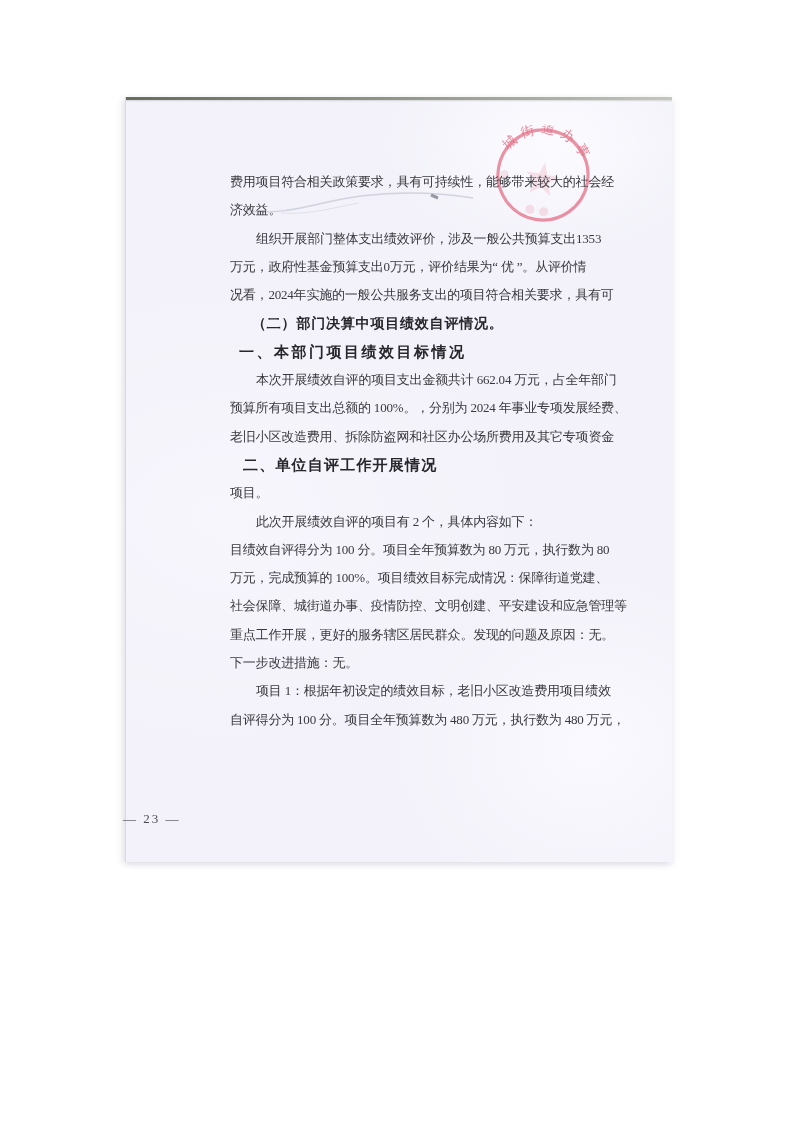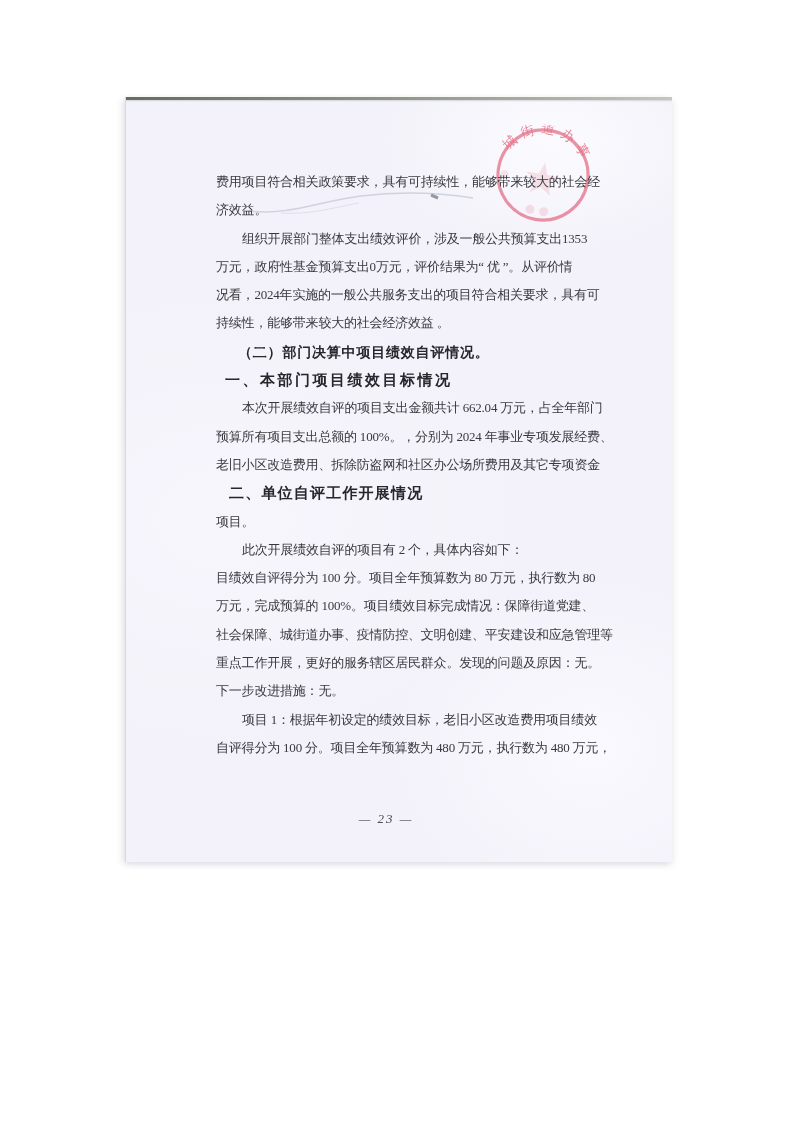--- a/index.html
+++ b/index.html
@@ -26,42 +26,41 @@
   .page-top-edge::after{
     content:""; position:absolute; top:3px; left:0; right:0; height:2px;
     background:linear-gradient(to bottom, rgba(150,155,145,.35), rgba(150,155,145,0));
   }
 
   .stamp { position:absolute; left:367px; top:28px; width:100px; height:100px;
     transform:rotate(10deg); opacity:.88; }
 
   .smudge { position:absolute; left:115px; top:92px; width:240px; height:30px; }
 
-  .text-block { position:absolute; left:90px; top:71px; width:384px; }
+  .text-block { position:absolute; left:104px; top:71px; width:384px; }
 
   .line {
     height:28.3px; line-height:28.3px; font-size:13px; letter-spacing:-0.2px;
     color:#38383d; white-space:nowrap; overflow:visible;
   }
   .indent { padding-left:26px; }
   .h1 {
     font-family:"Liberation Sans", sans-serif; font-weight:bold;
     font-size:14px; letter-spacing:0.8px; padding-left:22px; color:#26262b;
   }
   .h2 {
     font-family:"Liberation Sans", sans-serif; font-weight:bold;
     font-size:15px; letter-spacing:2.5px; padding-left:9px; color:#26262b;
   }
   .h2-alt { letter-spacing:1.2px; padding-left:13px; }
 
   .page-number {
-    position:absolute; top:714px; left:0; width:100%;
-    text-align:center; font-size:13px; letter-spacing:2px; color:#4a4a52;
+    position:absolute; top:714px; left:10px; width:100%;
+    font-size:13px; letter-spacing:2px; color:#4a4a52;
     transform:translateX(-13px);
-    font-style:italic;
   }
 </style>
 </head>
 <body>
 
 <div class="scanner">
   <div class="scan-page">
 
     <div class="page-top-edge"></div>
 
@@ -82,21 +81,20 @@
       <path d="M40 24 C 70 26, 95 18, 118 14" fill="none" stroke="#c3c7d2" stroke-width="1" opacity="0.45"></path>
       <path d="M190 6 l 7 3" stroke="#7e838e" stroke-width="3" opacity="0.8"></path>
     </svg>
 
     <div class="text-block">
       <div class="line">费用项目符合相关政策要求，具有可持续性，能够带来较大的社会经</div>
       <div class="line">济效益。</div>
       <div class="line indent">组织开展部门整体支出绩效评价，涉及一般公共预算支出1353</div>
       <div class="line">万元，政府性基金预算支出0万元，评价结果为“ 优 ”。从评价情</div>
       <div class="line">况看，2024年实施的一般公共服务支出的项目符合相关要求，具有可</div>
-      <div class="line">持续性，能够带来较大的社会经济效益 。</div>
       <div class="line h1">（二）部门决算中项目绩效自评情况。</div>
       <div class="line h2">一、本部门项目绩效目标情况</div>
       <div class="line indent">本次开展绩效自评的项目支出金额共计 662.04 万元，占全年部门</div>
       <div class="line">预算所有项目支出总额的 100%。，分别为 2024 年事业专项发展经费、</div>
       <div class="line">老旧小区改造费用、拆除防盗网和社区办公场所费用及其它专项资金</div>
       <div class="line h2 h2-alt">二、单位自评工作开展情况</div>
       <div class="line">项目。</div>
       <div class="line indent">此次开展绩效自评的项目有 2 个，具体内容如下：</div>
       <div class="line">目绩效自评得分为 100 分。项目全年预算数为 80 万元，执行数为 80</div>
       <div class="line">万元，完成预算的 100%。项目绩效目标完成情况：保障街道党建、</div>

